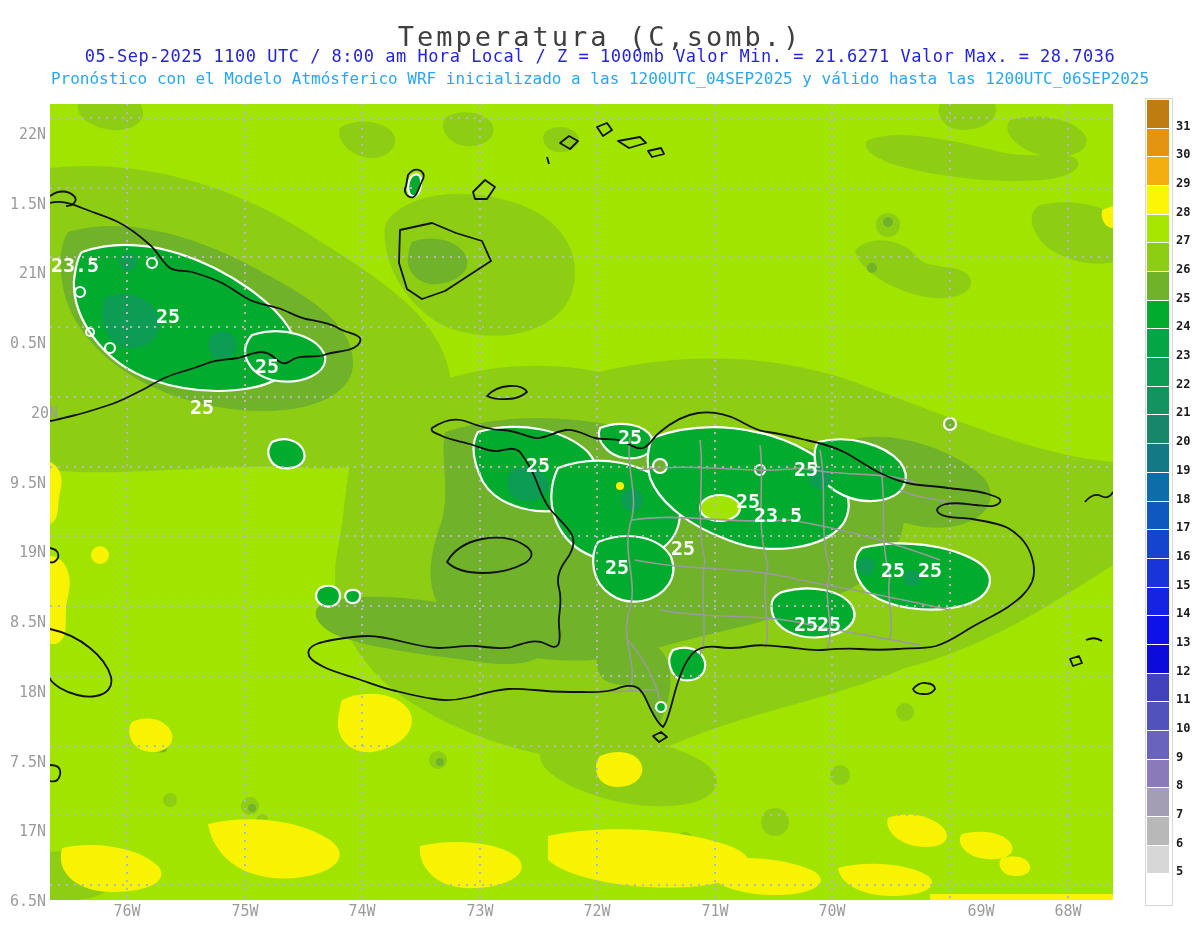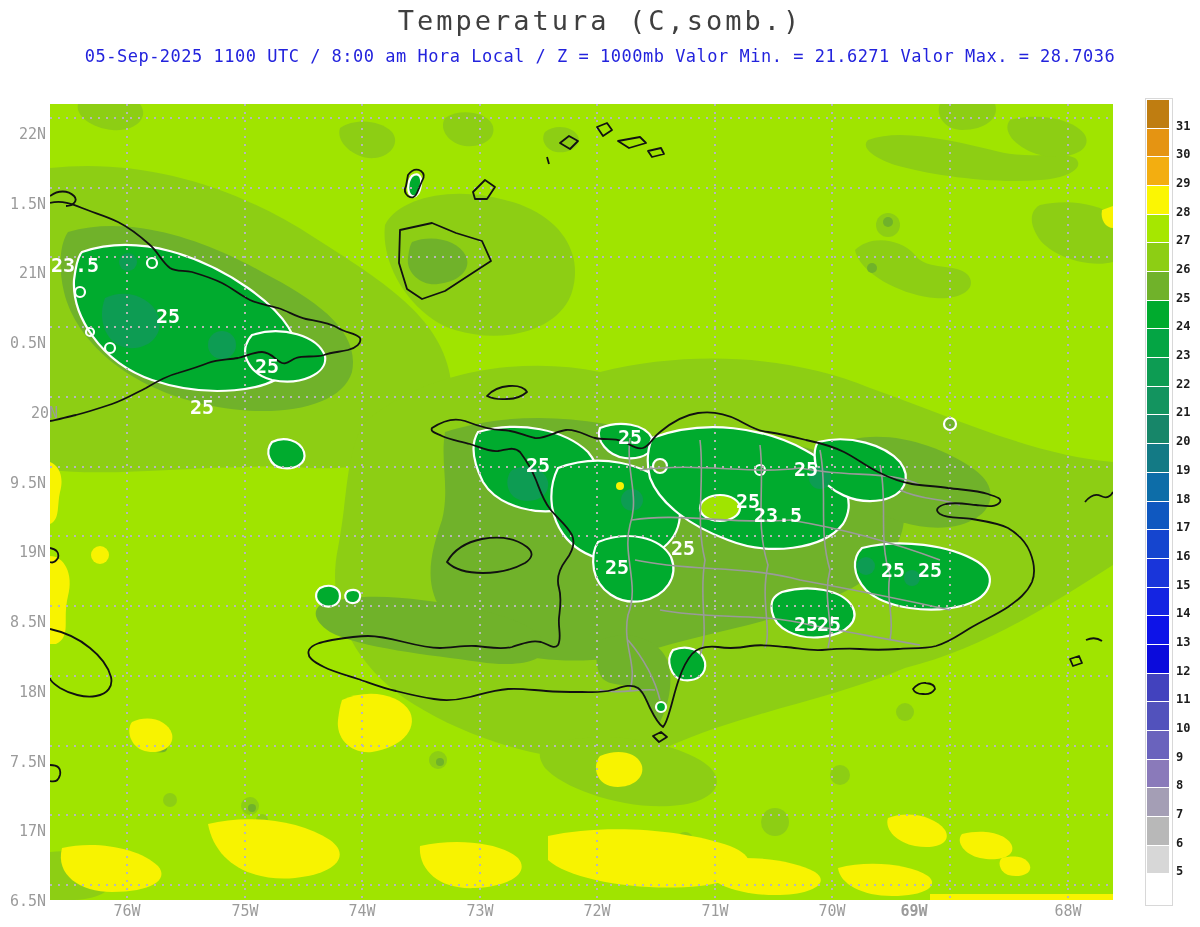--- a/index.html
+++ b/index.html
@@ -1,18 +1,18 @@
 <!DOCTYPE html>
 <html><head>
 <meta charset="utf-8">
 <style>
   html,body{margin:0;padding:0;background:#ffffff;}
   .stage{position:relative;width:1200px;height:927px;background:#ffffff;overflow:hidden;
          font-family:"DejaVu Sans Mono","Liberation Mono",monospace;}
-  .title{position:absolute;top:5px;left:0;width:1200px;text-align:center;
+  .title{position:absolute;top:21px;left:0;width:1200px;text-align:center;
          font-size:27px;letter-spacing:3px;color:#3f3f3f;}
   .sub1{position:absolute;top:46px;left:0;width:1200px;text-align:center;
         font-size:17px;letter-spacing:.5px;color:#2323dd;white-space:nowrap;}
   .sub2{position:absolute;top:69px;left:0;width:1200px;text-align:center;
         font-size:16px;color:#2aa6ef;white-space:nowrap;}
   .map-wrap{position:absolute;left:50px;top:104px;width:1063px;height:796px;}
   .lat-label{position:absolute;left:0;width:46px;text-align:right;font-size:15px;color:#9b9b9b;margin-top:16px;}
   .lon-label{position:absolute;top:902px;width:60px;text-align:center;font-size:15px;color:#9b9b9b;}
   .cb-seg{position:absolute;left:1146px;width:24px;border:1px solid #fff;box-sizing:border-box;}
   .cb-outline{position:absolute;left:1145px;top:98px;width:26px;height:806px;border:1px solid #d8d8d8;}
@@ -26,20 +26,21 @@
                   font-size:20px;font-weight:bold;fill:#ffffff;text-anchor:middle;}
   .gridline{stroke:#b7b7b7;stroke-width:2;stroke-dasharray:2 6;fill:none;}
 </style>
 </head>
 <body>
 
 <div class="stage">
 
   <div class="title">Temperatura (C,somb.)</div>
   <div class="sub1">05-Sep-2025  1100 UTC / 8:00 am Hora Local / Z = 1000mb   Valor Min. = 21.6271   Valor Max. = 28.7036</div>
+  <div class="sub2">Pronóstico con el Modelo Atmósferico WRF inicializado a las 1200UTC_04SEP2025 y válido hasta las  1200UTC_06SEP2025</div>
 
   <div class="map-wrap">
     <svg width="1063" height="796" viewBox="50 104 1063 796">
 
       <g>
         <rect x="50" y="104" width="1063" height="796" fill="#a0e400"></rect>
 
         <g fill="#8dce14">
           <path d="M50,168 C140,158 235,185 315,238 C385,283 448,320 452,390 C450,440 390,472 310,468 C220,462 120,478 50,470 Z"></path>
           <path d="M385,225 C400,196 455,186 505,200 C555,212 585,248 572,292 C560,330 505,345 455,330 C415,318 380,268 385,225 Z"></path>
@@ -243,21 +244,21 @@
       <div class="lat-label" style="top: 876px;">6.5N</div>
     </div>
   <div id="lonlabels">
       <div class="lon-label" style="left: 97px;">76W</div>
       <div class="lon-label" style="left: 215px;">75W</div>
       <div class="lon-label" style="left: 332px;">74W</div>
       <div class="lon-label" style="left: 450px;">73W</div>
       <div class="lon-label" style="left: 567px;">72W</div>
       <div class="lon-label" style="left: 685px;">71W</div>
       <div class="lon-label" style="left: 802px;">70W</div>
-      <div class="lon-label" style="left: 884px; font-weight: bold;">69W</div>
+      <div class="lon-label" style="left: 951px;">69W</div>
       <div class="lon-label" style="left: 1038px;">68W</div>
     </div>
   <div class="cb-outline"></div>
   <div id="colorbar">
       <div class="cb-seg" style="top: 99px; height: 29.68px; background: rgb(191, 125, 17);"></div>
       <div class="cb-seg" style="top: 127.68px; height: 29.68px; background: rgb(229, 148, 18);"></div>
       <div class="cb-seg" style="top: 156.36px; height: 29.68px; background: rgb(243, 174, 16);"></div>
       <div class="cb-seg" style="top: 185.04px; height: 29.68px; background: rgb(251, 246, 3);"></div>
       <div class="cb-seg" style="top: 213.72px; height: 29.68px; background: rgb(166, 231, 0);"></div>
       <div class="cb-seg" style="top: 242.4px; height: 29.68px; background: rgb(141, 206, 20);"></div>

